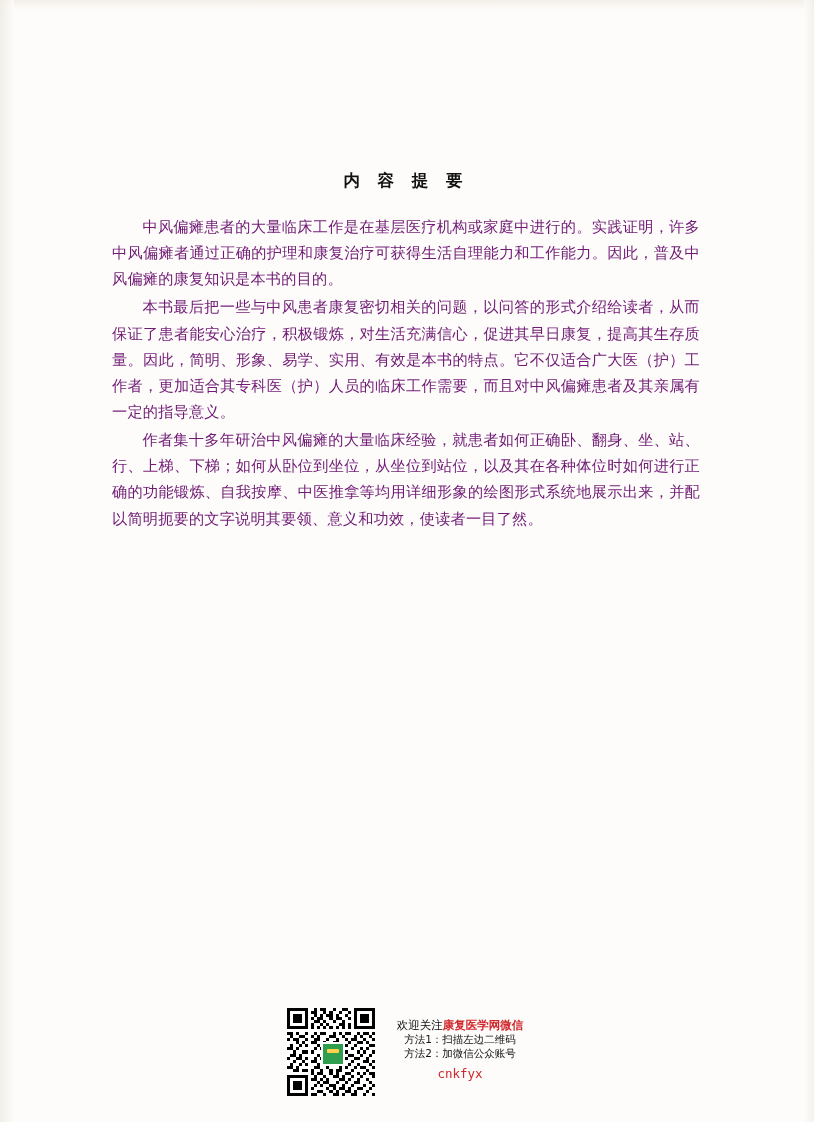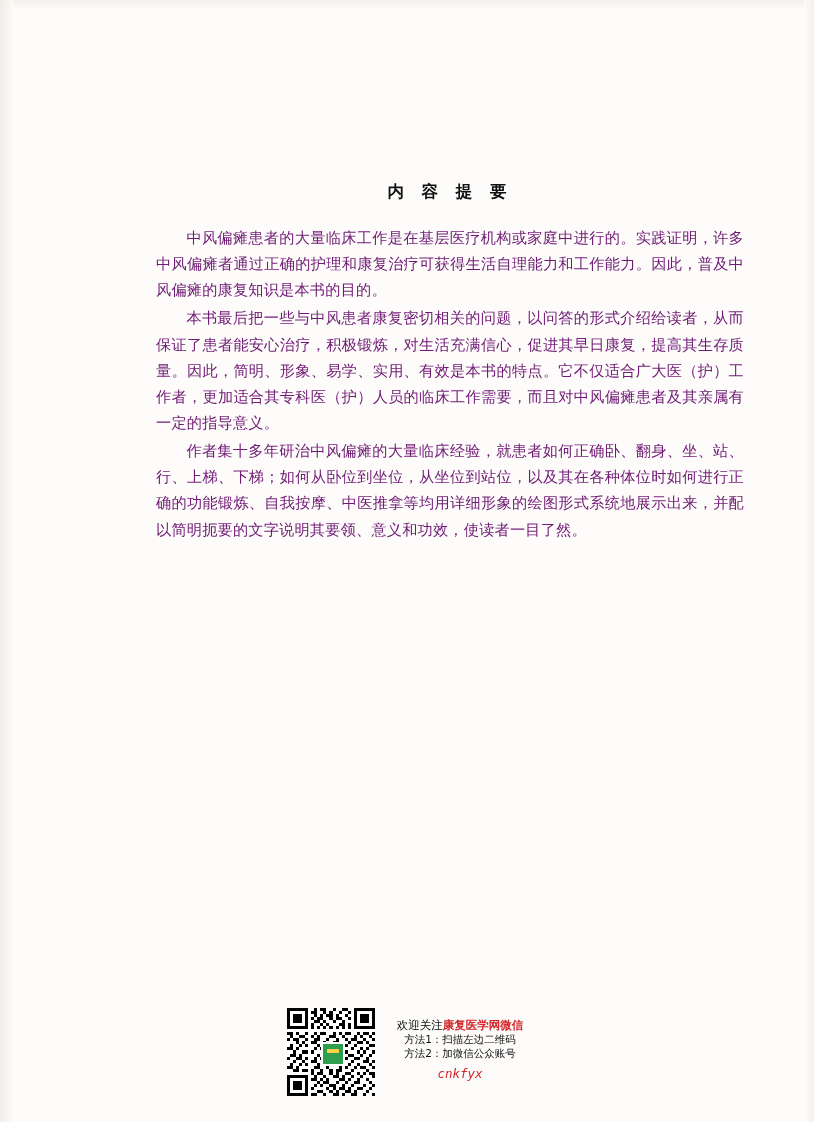--- a/index.html
+++ b/index.html
@@ -35,23 +35,22 @@
   }
   .scan-edge-top {
     position: absolute;
     left: 0; right: 0; top: 0; height: 10px;
     background: linear-gradient(to bottom, #f1ece6 0%, #fdfcfa 100%);
     opacity: .8;
   }
   .content {
     position: absolute;
     left: 112px;
-    top: 181px;
+    top: 170px;
     width: 588px;
-    margin-left: 44px;
   }
   .doc-title {
     text-align: center;
     font-size: 16.5px;
     font-weight: bold;
     letter-spacing: 6px;
     margin-bottom: 22px;
     color: #111;
     font-family: "DejaVu Serif", "Liberation Serif", serif;
   }
@@ -101,21 +100,20 @@
   .promo-line2, .promo-line3 {
     font-size: 10.5px;
     color: #111;
     white-space: nowrap;
   }
   .promo-id {
     font-size: 12.5px;
     color: #d1262b;
     margin-top: 5px;
     font-family: "DejaVu Sans Mono", monospace;
-    font-style: italic;
   }
   .qr-logo {
     position: absolute;
     left: 34px;
     top: 34px;
     width: 20px;
     height: 20px;
     background: #2f9e4f;
     border: 2px solid #fff;
     border-radius: 2px;

